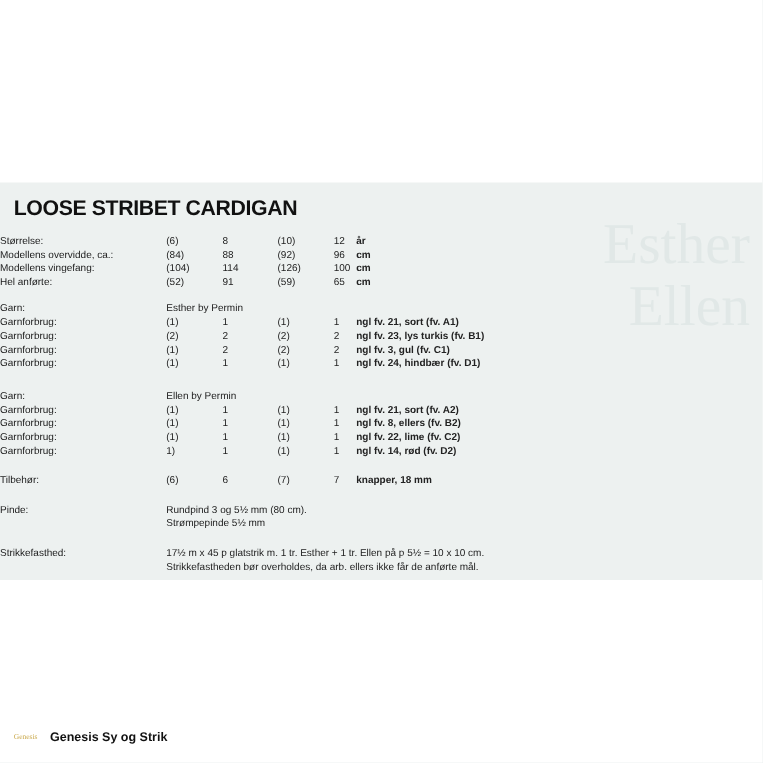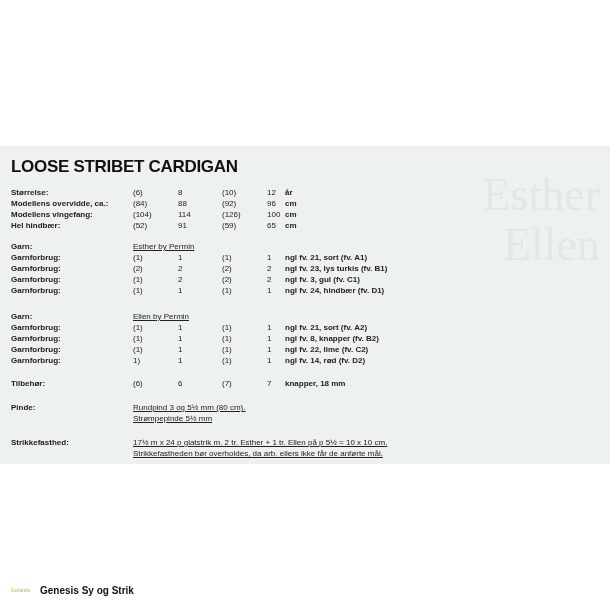--- a/index.html
+++ b/index.html
@@ -14,27 +14,27 @@
   .watermark {
     position: absolute; right: 10px; top: 170px; width: 150px; height: 110px;
     color: #e1e8e7; font-family: "Liberation Serif", serif; font-size: 46px; line-height: 50px;
     text-align: right; pointer-events: none;
   }
   .title {
     position: absolute; left: 11px; top: 157px; font-size: 17px; font-weight: bold;
     color: #111; letter-spacing: -0.3px; white-space: nowrap;
   }
   .row { position: absolute; left: 0; height: 11px; font-size: 8px; color: #222; line-height: 11px; white-space: nowrap; }
-  .lbl { position: absolute; left: 11px; font-weight: bold; color: #1a1a1a; }
+  .lbl { position: absolute; left: 0; font-weight: normal; color: #1a1a1a; }
   .c1 { position: absolute; left: 133px; }
   .c2 { position: absolute; left: 178px; }
   .c3 { position: absolute; left: 222px; }
   .c4 { position: absolute; left: 267px; text-align: right; }
   .c5 { position: absolute; left: 285px; font-weight: bold; }
-  .span { position: absolute; left: 133px; text-decoration: underline; }
+  .span { position: absolute; left: 133px; }
   .footer-logo {
     position: absolute; left: 11px; top: 587px; font-size: 6px; color: #c9a84a; font-family: "Liberation Serif", serif;
   }
   .footer-text {
     position: absolute; left: 40px; top: 585px; font-size: 10px; font-weight: bold; color: #111;
   }
 </style>
 </head>
 <body>
 
@@ -64,21 +64,21 @@
 </div>
 <div class="row" style="top:209px">
   <span class="lbl">Modellens vingefang:</span>
   <span class="c1">(104)</span>
   <span class="c2">114</span>
   <span class="c3">(126)</span>
   <span class="c4">100</span>
   <span class="c5">cm</span>
 </div>
 <div class="row" style="top:220px">
-  <span class="lbl">Hel hindbær:</span>
+  <span class="lbl">Hel anførte:</span>
   <span class="c1">(52)</span>
   <span class="c2">91</span>
   <span class="c3">(59)</span>
   <span class="c4">65</span>
   <span class="c5">cm</span>
 </div>
 
 <div class="row" style="top:241px">
   <span class="lbl">Garn:</span>
   <span class="span">Esther by Permin</span>
@@ -127,21 +127,21 @@
   <span class="c3">(1)</span>
   <span class="c4">1</span>
   <span class="c5">ngl fv. 21, sort (fv. A2)</span>
 </div>
 <div class="row" style="top:333px">
   <span class="lbl">Garnforbrug:</span>
   <span class="c1">(1)</span>
   <span class="c2">1</span>
   <span class="c3">(1)</span>
   <span class="c4">1</span>
-  <span class="c5">ngl fv. 8, knapper (fv. B2)</span>
+  <span class="c5">ngl fv. 8, ellers (fv. B2)</span>
 </div>
 <div class="row" style="top:344px">
   <span class="lbl">Garnforbrug:</span>
   <span class="c1">(1)</span>
   <span class="c2">1</span>
   <span class="c3">(1)</span>
   <span class="c4">1</span>
   <span class="c5">ngl fv. 22, lime (fv. C2)</span>
 </div>
 <div class="row" style="top:355px">
@@ -165,20 +165,20 @@
 <div class="row" style="top:402px">
   <span class="lbl">Pinde:</span>
   <span class="span">Rundpind 3 og 5½ mm (80 cm).</span>
 </div>
 <div class="row" style="top:413px">
   <span class="span">Strømpepinde 5½ mm</span>
 </div>
 
 <div class="row" style="top:437px">
   <span class="lbl">Strikkefasthed:</span>
-  <span class="span">17½ m x 24 p glatstrik m. 2 tr. Esther + 1 tr. Ellen på p 5½ = 10 x 10 cm.</span>
+  <span class="span">17½ m x 45 p glatstrik m. 1 tr. Esther + 1 tr. Ellen på p 5½ = 10 x 10 cm.</span>
 </div>
 <div class="row" style="top:448px">
   <span class="span">Strikkefastheden bør overholdes, da arb. ellers ikke får de anførte mål.</span>
 </div>
 
 <div class="footer-logo">Genesis</div>
 <div class="footer-text">Genesis Sy og Strik</div>
 
 </body></html>

